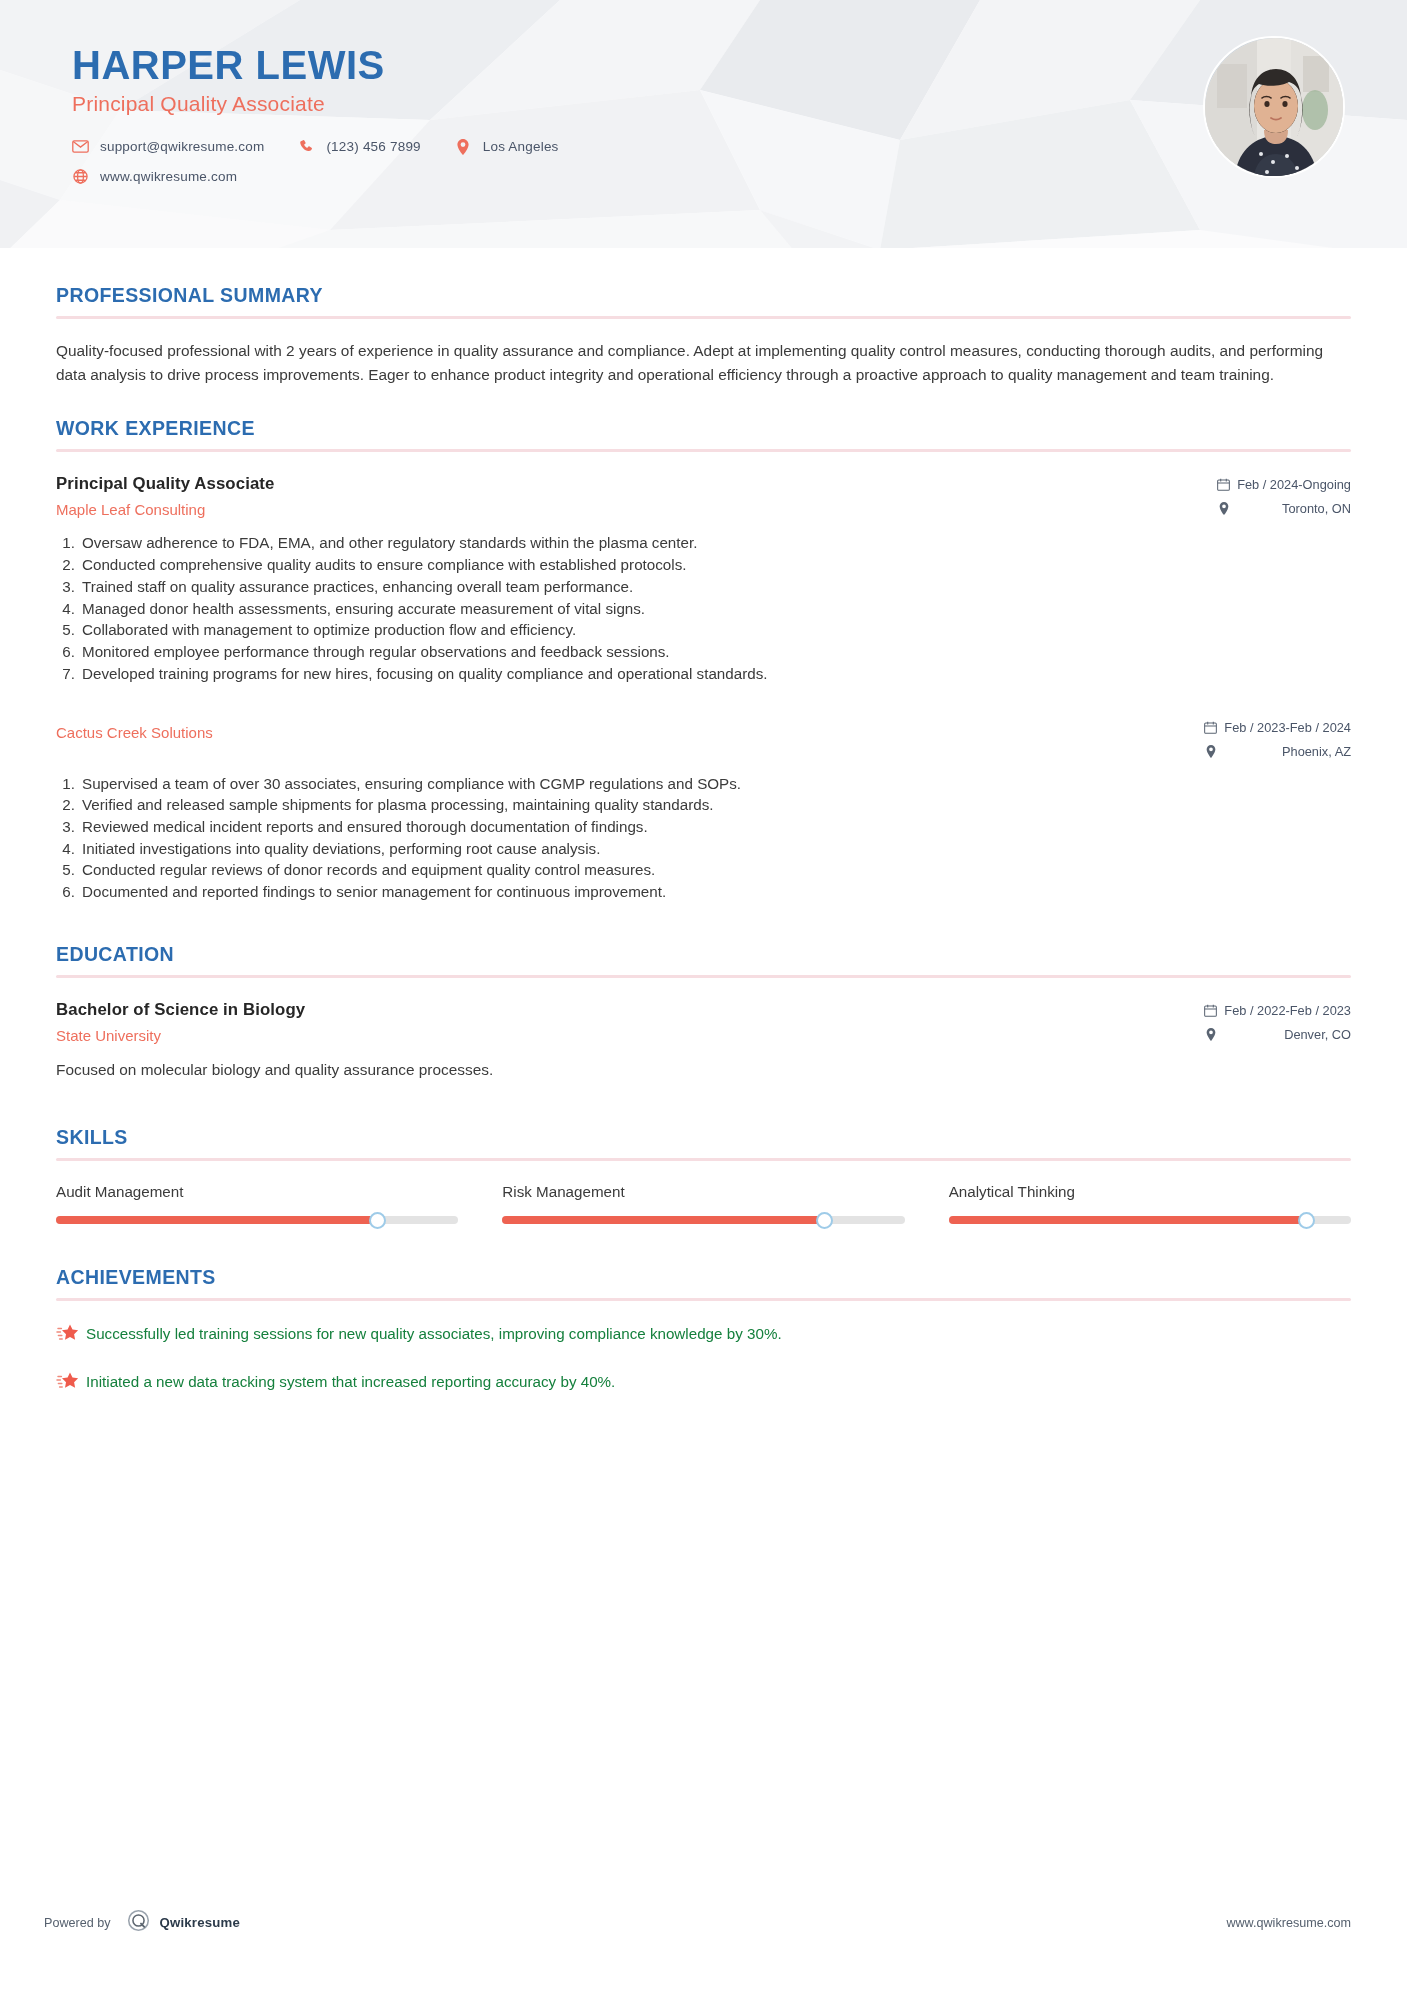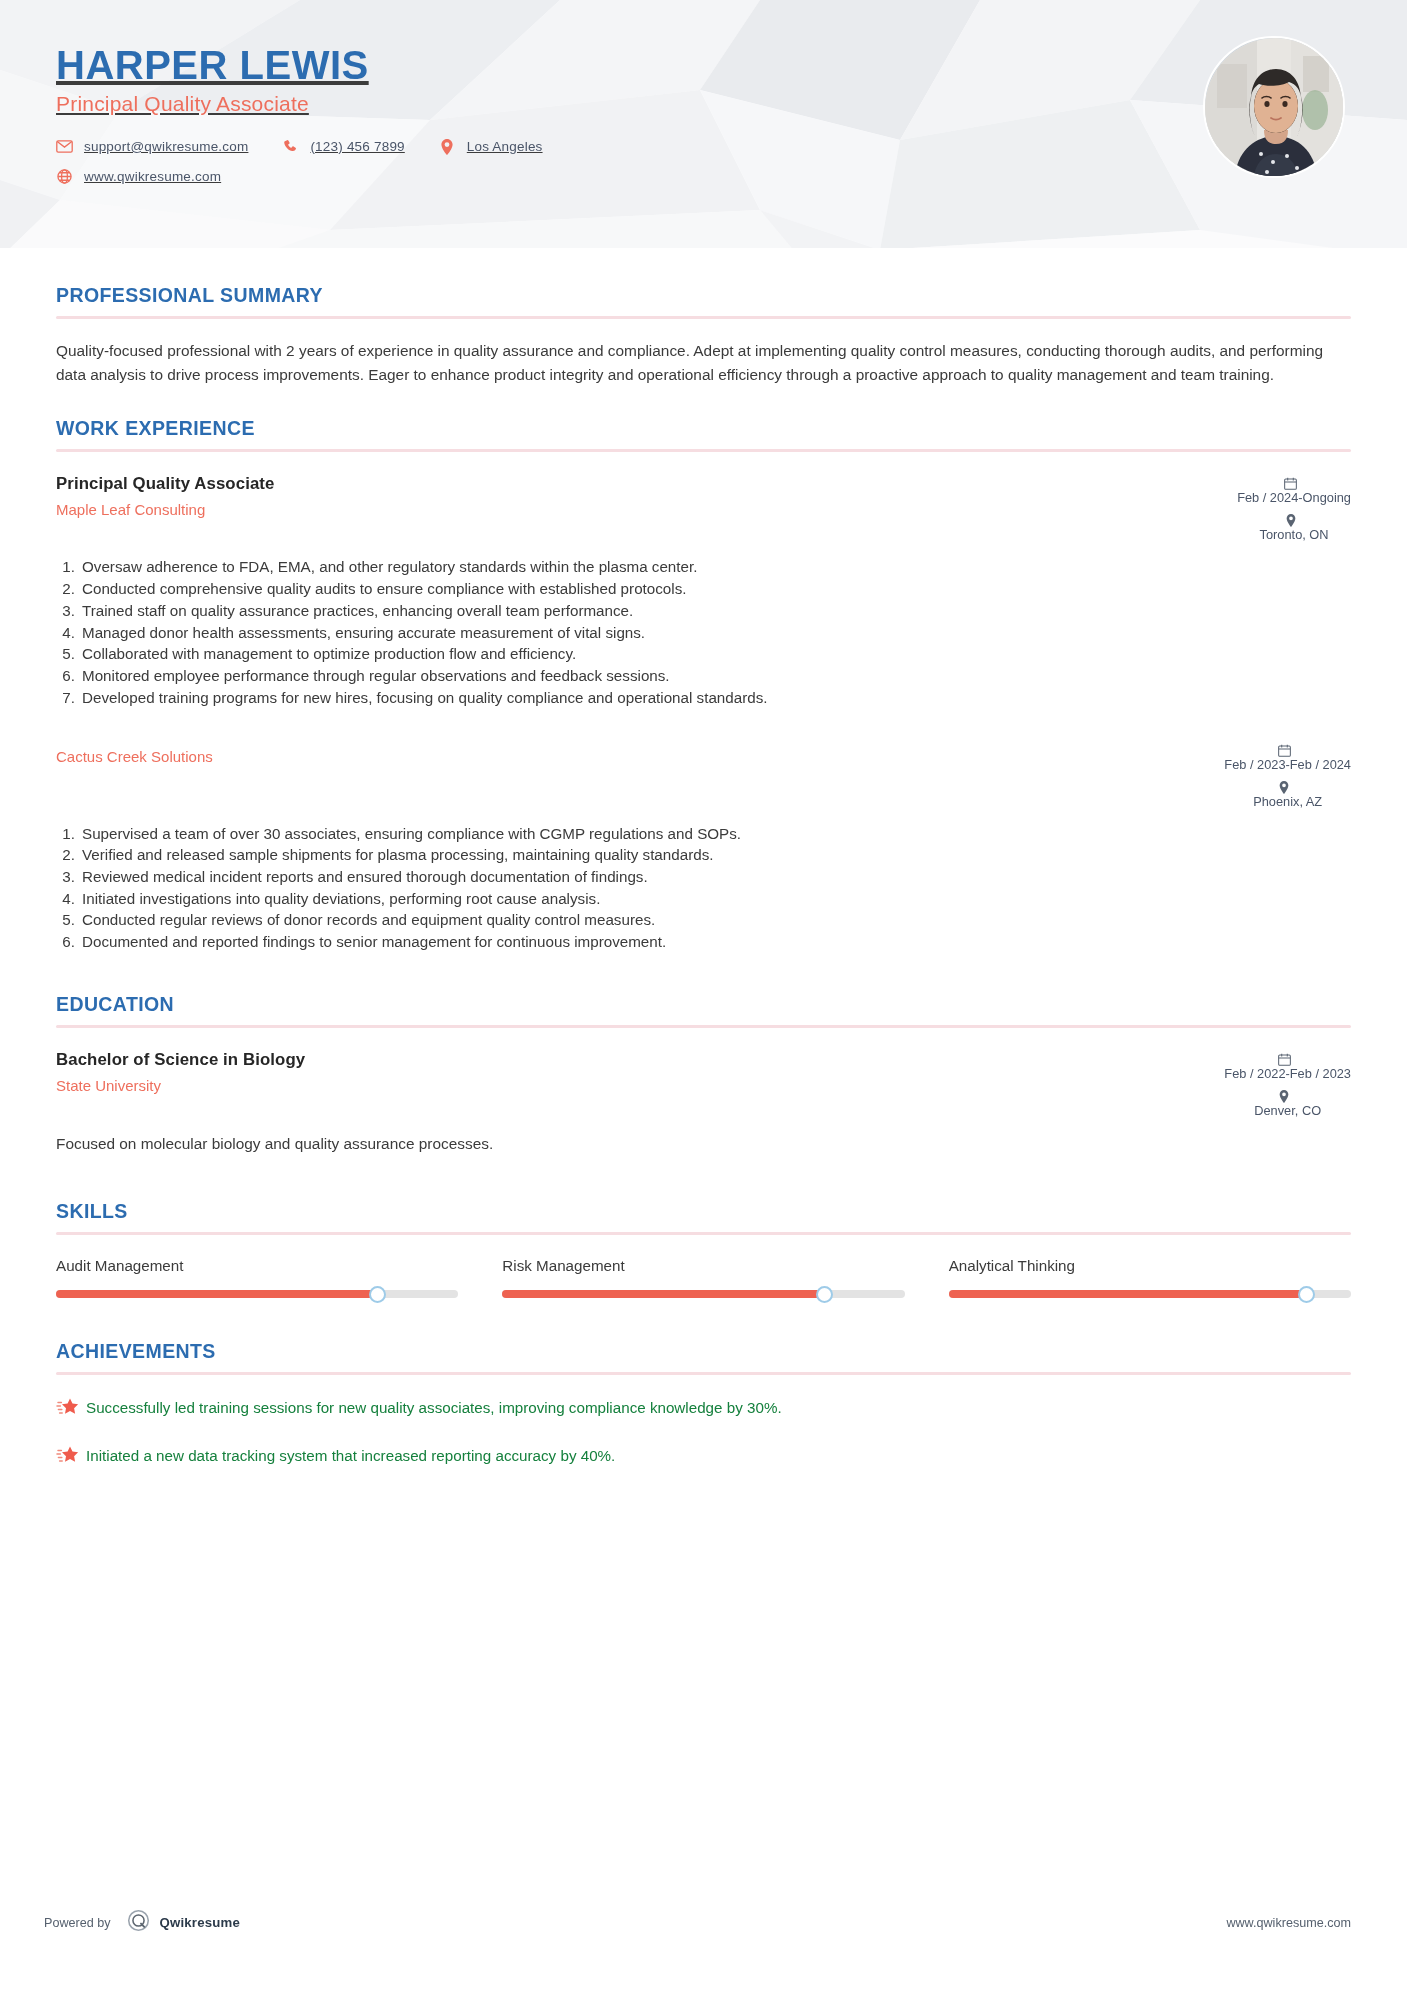--- a/index.html
+++ b/index.html
@@ -14,21 +14,21 @@
   .page { position: relative; width: 1407px; height: 1990px; background:#fff; }
 
   
   .header {
     position: relative;
     height: 258px;
     background: #fbfbfc;
     overflow: hidden;
   }
   .header svg.bg { position:absolute; top:0; left:0; width:1407px; height:258px; }
-  .header-inner { position: relative; padding: 44px 0 0 56px; z-index:3;text-decoration:underline; }
+  .header-inner { position: relative; padding: 44px 0 0 72px; z-index:3; }
   .name {
     font-size: 40px;
     font-weight: bold;
     letter-spacing: 0.5px;
     color: #2c6cb0;
     line-height: 1.05;
   }
   .job-title {
     font-size: 21px;
     color: #ee6f5d;
@@ -80,21 +80,21 @@
     color: #3b3b3b;
   }
 
   
   .entry { margin-top: 22px; }
   .entry-head { display: flex; justify-content: space-between; align-items: flex-start; }
   .entry-left { flex: 1 1 auto; }
   .entry-role { font-size: 16.8px; font-weight: bold; color: #262626; letter-spacing:.1px; }
   .entry-org { font-size: 15px; color: #ee6f5d; margin-top: 7px; }
   .entry-right { text-align: right; flex: 0 0 auto; padding-top: 3px; }
-  .meta-line { display:flex; align-items:center; justify-content:space-between; font-size: 12.8px; color:#4a5568;flex-direction:column; }
+  .meta-line { display:flex; align-items:center; justify-content:space-between; font-size: 12.8px; color:#4a5568; }
   .meta-line + .meta-line { margin-top: 9px; }
   .meta-line .m-icon {
     width: 13px; height: 13px; margin-right: 7px; color:#5a6472;
     display:flex; align-items:center; justify-content:center; flex:0 0 auto;
   }
   .bullets { margin-top: 14px; }
   .bullet {
     font-size: 15.2px;
     line-height: 1.43;
     color: #3b3b3b;

